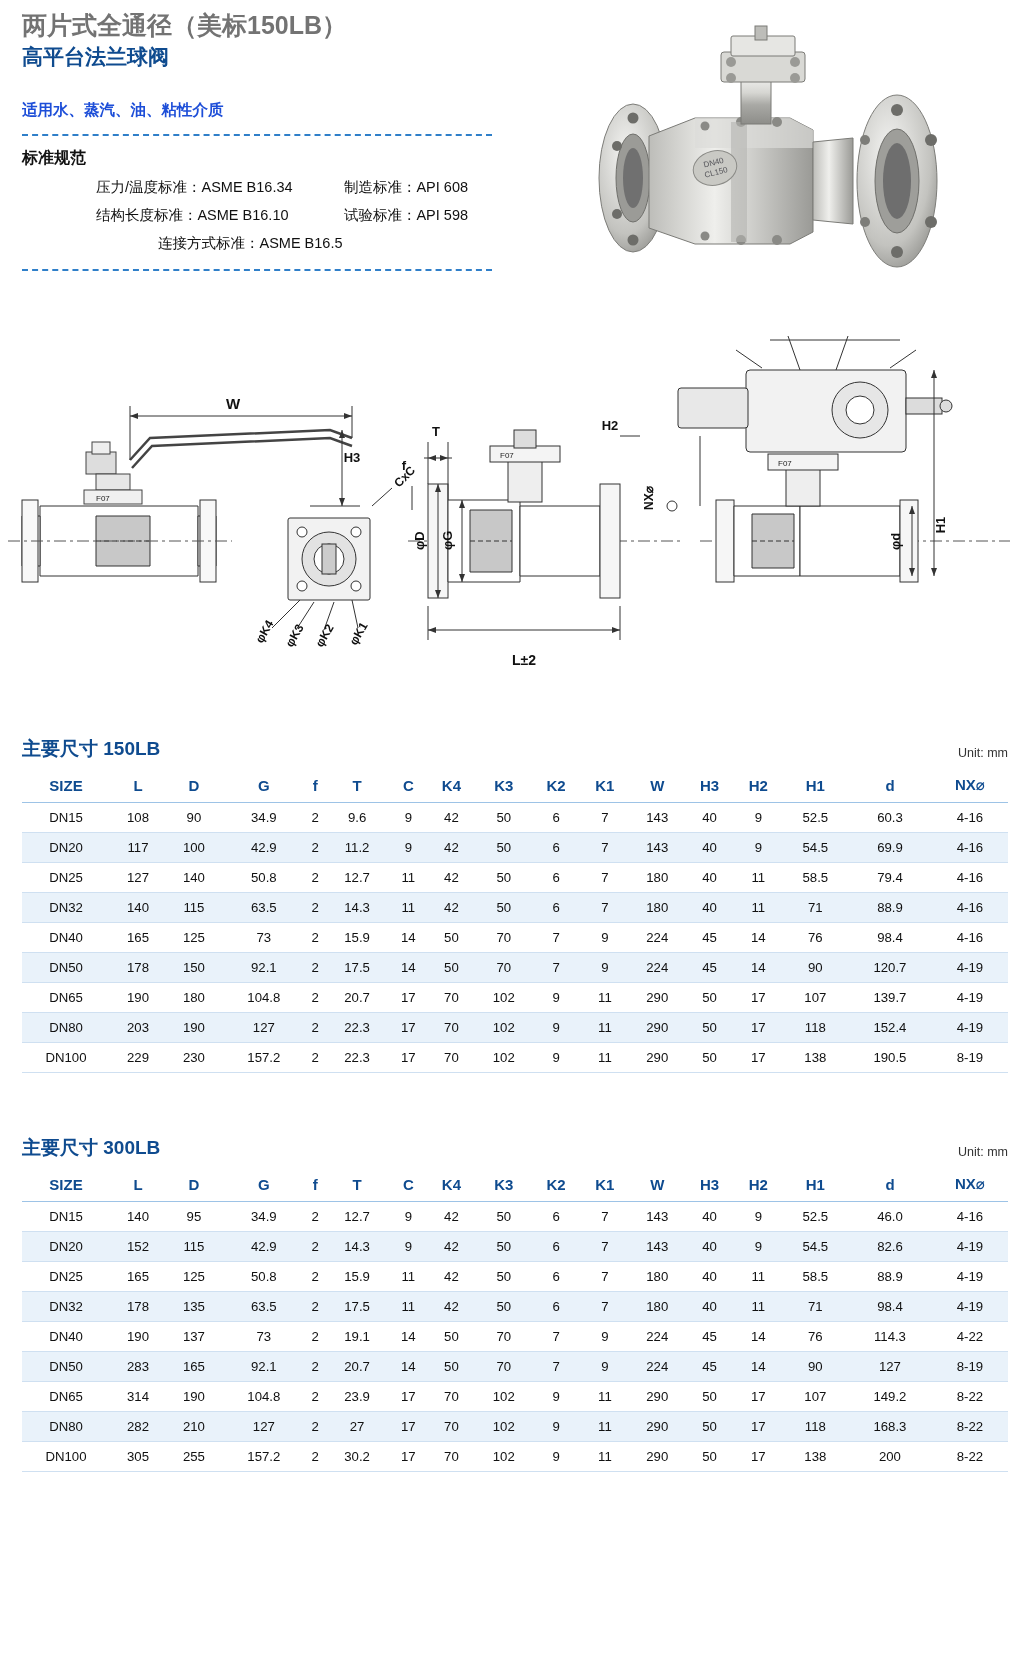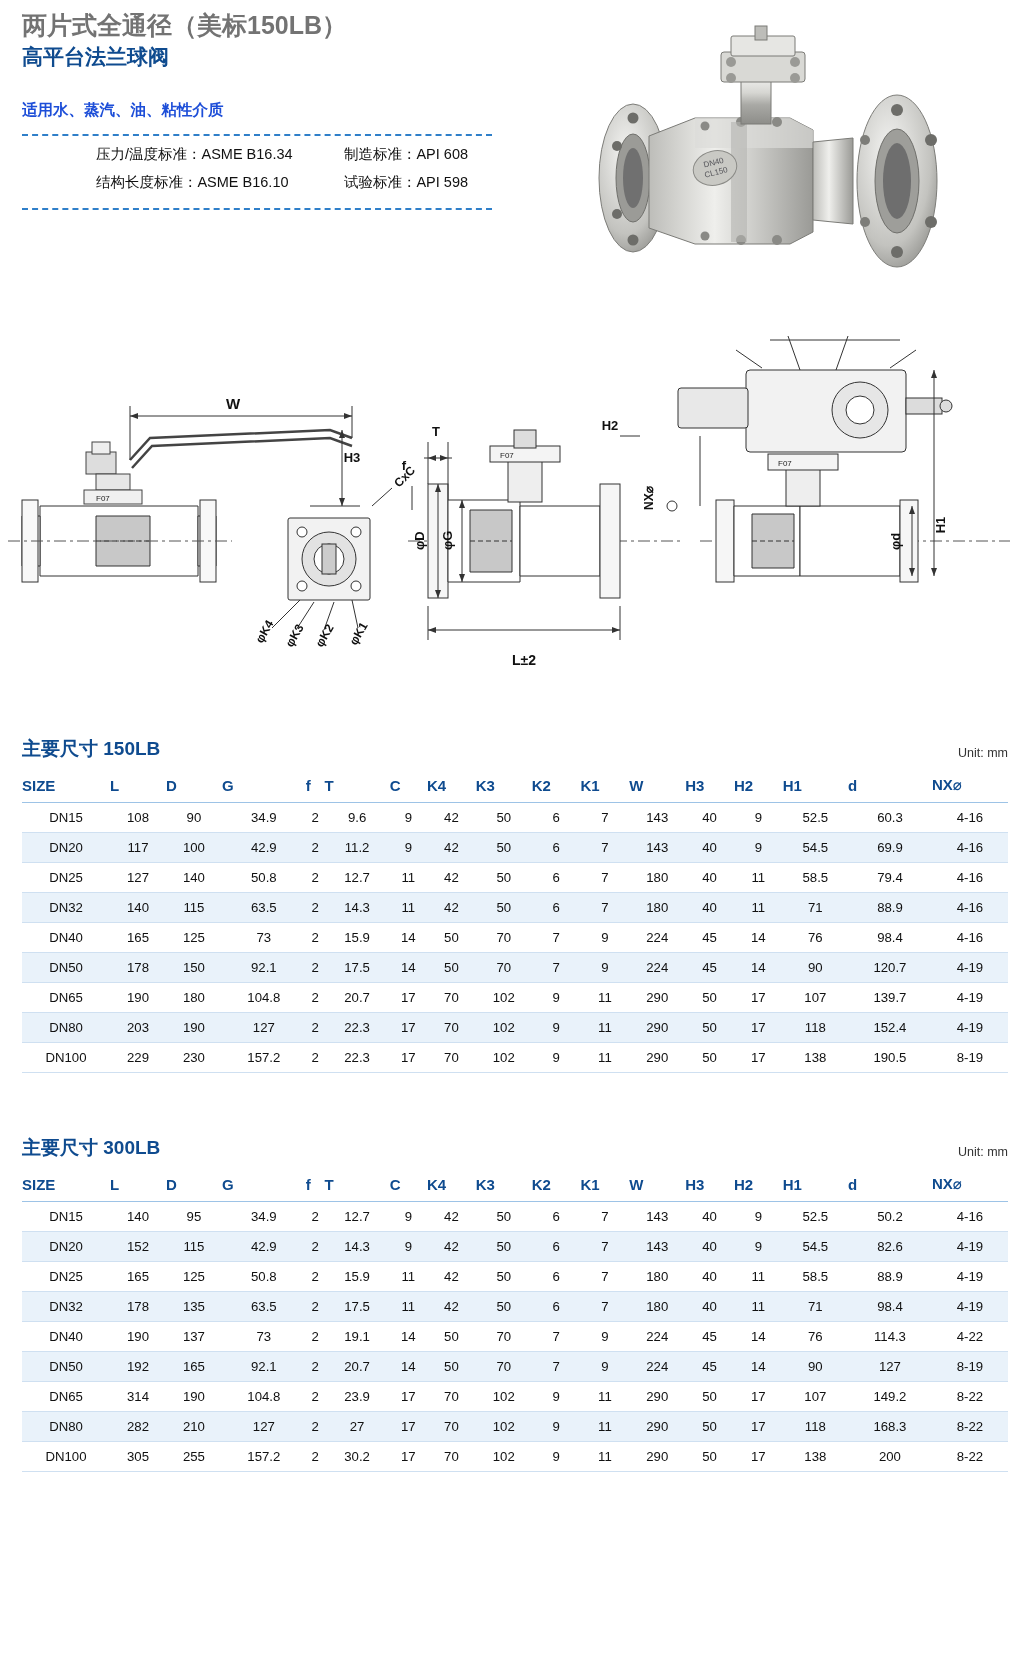--- a/index.html
+++ b/index.html
@@ -30,49 +30,54 @@
   .drawings{position:absolute;left:0px;top:310px;width:1030px;height:390px;}
 
   
   .sec{position:absolute;left:22px;width:986px;}
   .sec-head{display:flex;align-items:flex-end;justify-content:space-between;}
   .sec-title{font-size:19px;font-weight:bold;color:#0f4b8f;}
   .sec-unit{font-size:12.5px;color:#333;padding-bottom:2px;}
   table{border-collapse:collapse;width:986px;margin-top:7px;}
   thead th{
     font-size:15px;font-weight:bold;color:#0f4b8f;padding:7px 0 8px 0;
-    border-bottom:1.5px solid #9dc3e6;text-align:left;
+    border-bottom:1.5px solid #9dc3e6;text-align:center;
   }
   tbody td{
     font-size:13.2px;color:#111;padding:7px 0;text-align:center;
     border-bottom:1px solid #cfe0f1;
   }
   tbody tr:nth-child(even){background:#e9f2fa;}
   tbody td:first-child{font-weight:normal;}
   col.size{width:88px;}
   col.c{width:auto;}
 </style>
 </head>
 <body>
 
 <div class="page">
 
   <div class="header">
     <div class="title-main">两片式全通径（美标150LB）</div>
     <div class="title-sub">高平台法兰球阀</div>
     <div class="apply-line">适用水、蒸汽、油、粘性介质</div>
     <div class="dashline"></div>
+    <div class="std-title">标准规范</div>
 
     <div class="std-row">
       <div class="c1">压力/温度标准：ASME B16.34</div>
       <div class="c2">制造标准：API 608</div>
     </div>
     <div class="std-row">
       <div class="c1">结构长度标准：ASME B16.10</div>
       <div class="c2">试验标准：API 598</div>
+    </div>
+    <div class="std-row">
+      <div class="c1">连接方式标准：ASME B16.5</div>
+      <div class="c2"></div>
     </div>
     <div class="dashline2"></div>
   </div>
 
   <div class="photo">
     <svg width="465" height="290" viewBox="0 0 465 290">
       <defs>
         <linearGradient id="steel" x1="0" y1="0" x2="0" y2="1">
           <stop offset="0%" stop-color="#f2f2f0"></stop>
           <stop offset="35%" stop-color="#d6d6d2"></stop>
@@ -568,21 +573,21 @@
             <td>12.7</td>
             <td>9</td>
             <td>42</td>
             <td>50</td>
             <td>6</td>
             <td>7</td>
             <td>143</td>
             <td>40</td>
             <td>9</td>
             <td>52.5</td>
-            <td>50.2</td>
+            <td>46.0</td>
             <td>4-16</td>
         </tr>
         <tr>
           <td>DN20</td>
             <td>152</td>
             <td>115</td>
             <td>42.9</td>
             <td>2</td>
             <td>14.3</td>
             <td>9</td>
@@ -649,21 +654,21 @@
             <td>9</td>
             <td>224</td>
             <td>45</td>
             <td>14</td>
             <td>76</td>
             <td>114.3</td>
             <td>4-22</td>
         </tr>
         <tr>
           <td>DN50</td>
-            <td>192</td>
+            <td>283</td>
             <td>165</td>
             <td>92.1</td>
             <td>2</td>
             <td>20.7</td>
             <td>14</td>
             <td>50</td>
             <td>70</td>
             <td>7</td>
             <td>9</td>
             <td>224</td>

